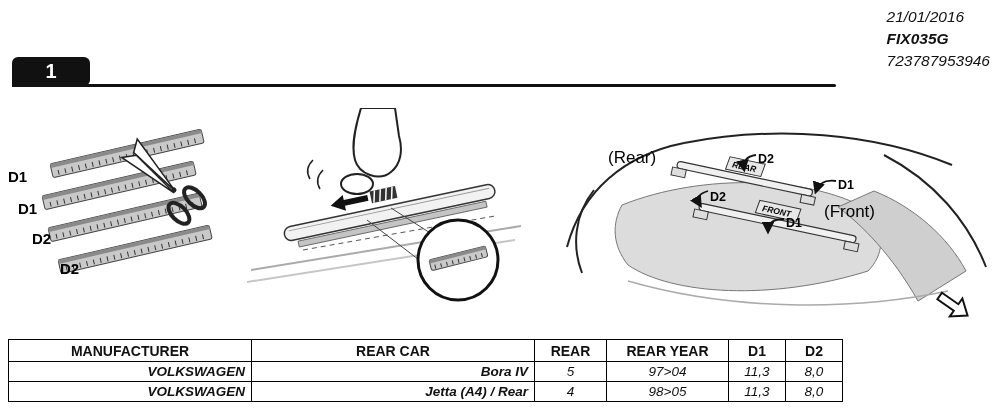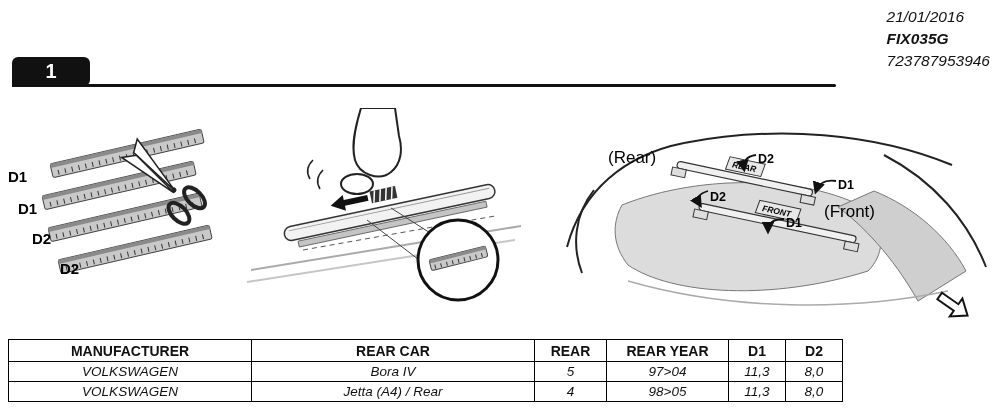--- a/index.html
+++ b/index.html
@@ -20,21 +20,21 @@
   .step-line { position:absolute; left:12px; top:84px; width:824px; height:3px; background:#111; border-radius:0 2px 2px 0; }
   
   .fig { position:absolute; }
   svg text { font-family:"Liberation Sans", sans-serif; }
   
   .spec-wrap { position:absolute; left:8px; top:339px; }
   table.spec { border-collapse:collapse; table-layout:fixed; width:834px; }
   table.spec th, table.spec td { border:1.5px solid #000; padding:1px 6px; height:20px; overflow:hidden; white-space:nowrap; }
   table.spec th { font-size:14px; font-weight:bold; text-align:center; height:22px; }
   table.spec td { font-size:13.5px; font-style:italic; }
-  td.l { text-align:center; }
+  td.l { text-align:right;font-weight:bold; }
   td.c { text-align:center; }
 </style>
 </head>
 <body>
 
 <div class="page">
 
   <div class="codes">
     <div>21/01/2016</div>
     <div class="bold">FIX035G</div>

